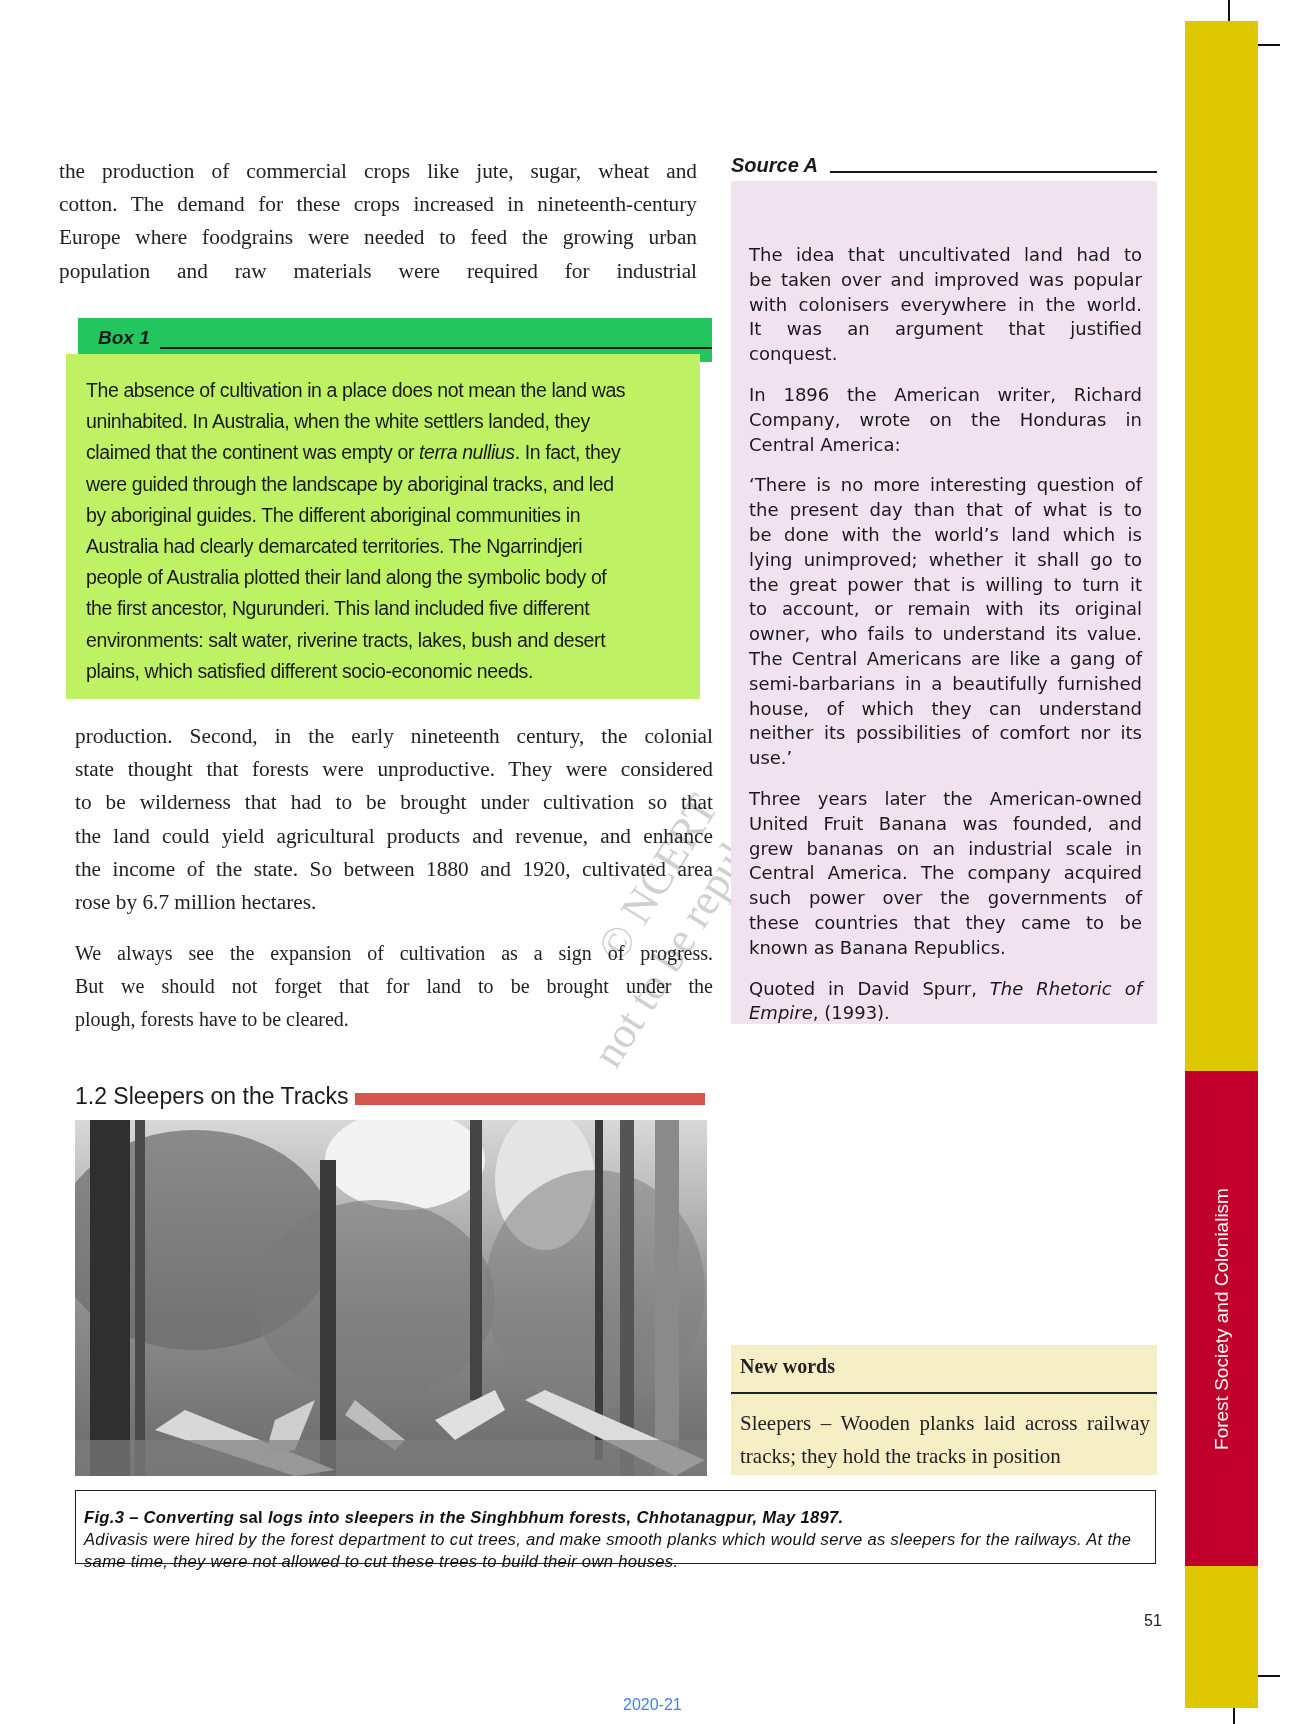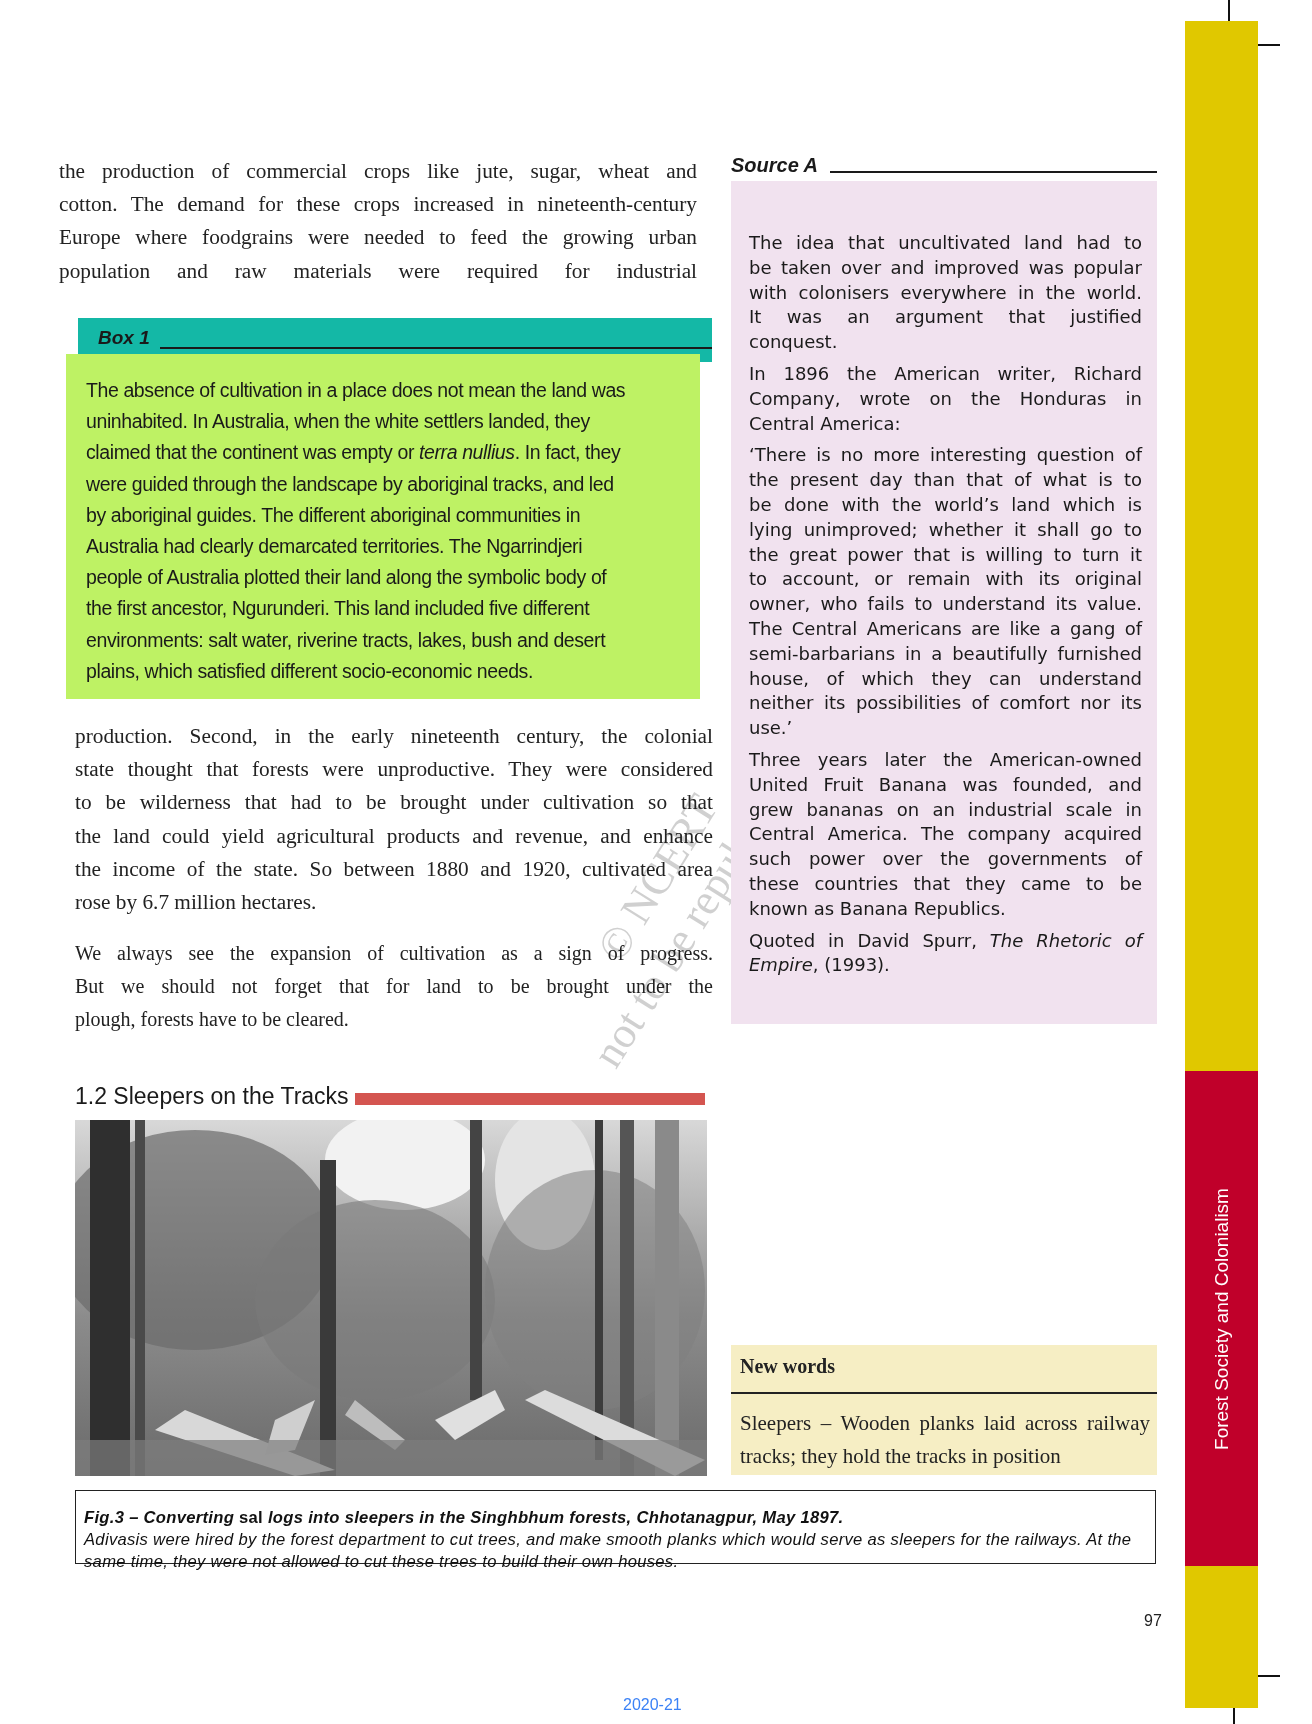--- a/index.html
+++ b/index.html
@@ -18,33 +18,33 @@
   .crop { position:absolute; background:#111; }
 
   
   .p-top { position:absolute; left:59px; top:155px; width:638px; font-size:21.3px; line-height:33.2px; text-align:justify; }
   .p-mid { position:absolute; left:75px; top:720px; width:638px; font-size:21.3px; line-height:33.2px; text-align:justify; }
   .p-low { position:absolute; left:75px; top:937px; width:638px; font-size:20px; line-height:33.2px; text-align:justify; }
   .justify-line { display:block; text-align:justify; text-align-last:justify; height:33.2px; }
   .last-line { display:block; height:33.2px; }
 
   
-  .box1-head { position:absolute; left:78px; top:318px; width:634px; height:44px; background:#14b8a6; }
+  .box1-head { position:absolute; left:78px; top:318px; width:634px; height:44px; background:#22c55e; }
   .box1-label { position:absolute; left:20px; top:9px; font-size:19px; font-weight:bold; font-style:italic; color:#1a1a1a; }
   .box1-rule { position:absolute; left:82px; right:0; top:29px; height:2px; background:#1a1a1a; }
   .box1-body { position:absolute; left:66px; top:354px; width:634px; height:345px; background:#bef264; }
   .box1-text { position:absolute; left:20px; top:21px; width:600px; font-size:19.5px; line-height:31.2px; color:#1a1a1a; letter-spacing:-0.4px; }
   .box1-text span { display:block; white-space:nowrap; }
 
   
   .srcA-label { position:absolute; left:731px; top:154px; font-size:20px; font-weight:bold; font-style:italic; color:#1a1a1a; }
   .srcA-rule { position:absolute; left:830px; top:171px; width:327px; height:2px; background:#1a1a1a; }
   .srcA-box { position:absolute; left:731px; top:181px; width:426px; height:843px; background:#f1e2ef; }
   .srcA-text { position:absolute; left:18px; top:46px; width:393px; font-size:18px; line-height:24.8px; color:#1a1a1a; }
-  .srcA-para { margin:4px 0 7px 0; }
+  .srcA-para { margin:16px 0 7px 0; }
   .srcA-para span { display:block; text-align:justify; text-align-last:justify; white-space:nowrap; }
   .srcA-para span.l { text-align-last:left; }
 
   
   .sec-head { position:absolute; left:75px; top:1083px; font-size:23px; color:#1a1a1a; }
   .sec-bar { position:absolute; left:355px; top:1093px; width:350px; height:12px; background:#d45550; }
 
   
   .photo { position:absolute; left:75px; top:1120px; width:632px; height:356px; overflow:hidden; background:#9a9a9a; }
 
@@ -213,14 +213,14 @@
     <span>Sleepers – Wooden planks laid across railway</span>
     <span class="l">tracks; they hold the tracks in position</span>
   </div>
 </div>
 
 <div class="caption sans">
   <div class="title"><span>Fig.3 – Converting </span><span class="upright">sal</span><span> logs into sleepers in the Singhbhum forests, Chhotanagpur, May 1897.</span></div>
   <div>Adivasis were hired by the forest department to cut trees, and make smooth planks which would serve as sleepers for the railways. At the same time, they were not allowed to cut these trees to build their own houses.</div>
 </div>
 
-<span class="page-num sans">97</span>
+<span class="page-num sans">51</span>
 <span class="year sans">2020-21</span>
 
 </body></html>

